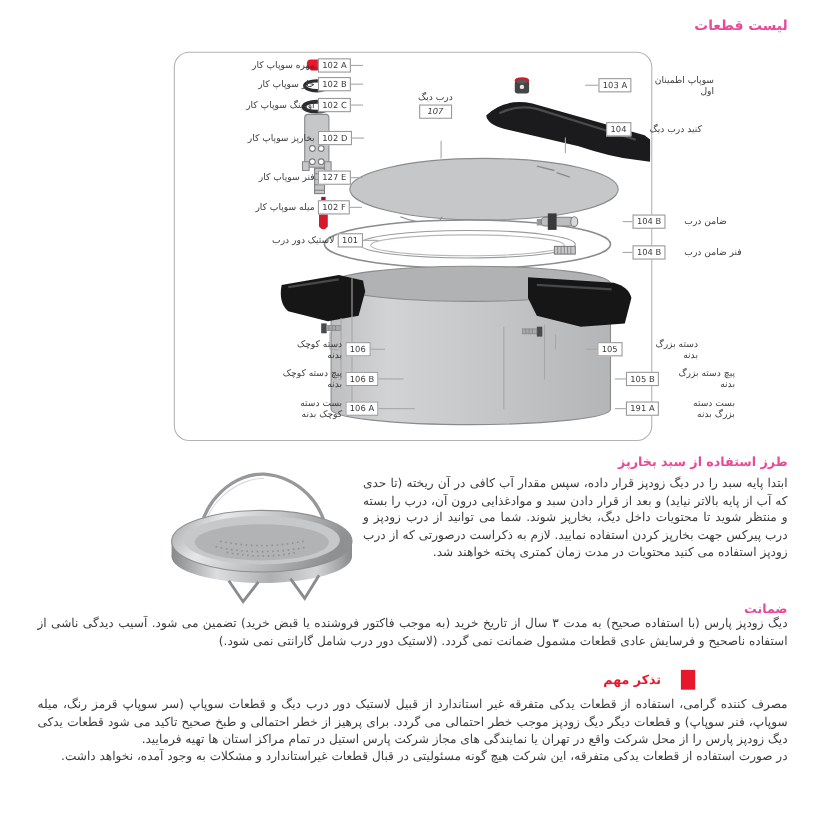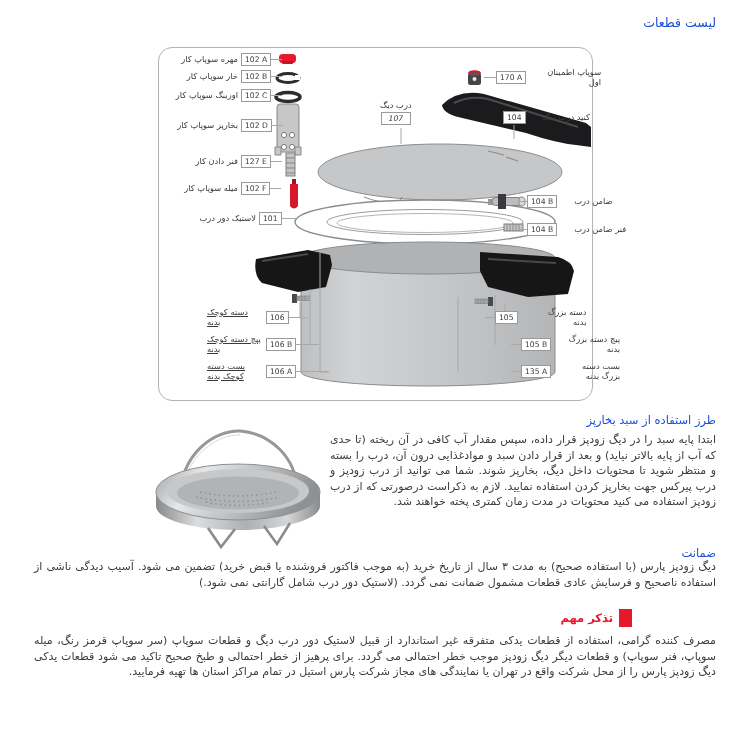--- a/index.html
+++ b/index.html
@@ -4,55 +4,55 @@
 <style>
   html,body{margin:0;padding:0;}
   body{
     width:750px;height:750px;position:relative;background:#ffffff;
     font-family:"DejaVu Sans","Liberation Sans",sans-serif;
     overflow:hidden;color:#3d3d3d;
   }
   .abs{position:absolute;}
   
   .red-heading{
-    position:absolute;color:#1d4ed8;font-weight:normal;font-size:11.5px;
+    position:absolute;color:#ec4899;font-weight:bold;font-size:11.5px;
     direction:rtl;white-space:nowrap;
   }
   
   .frame{
     position:absolute;left:158px;top:47px;width:433px;height:352px;
     border:1px solid #b3b3b3;border-radius:14px;background:#fff;
   }
   
-  .prow{position:absolute;display:flex;align-items:center;direction:ltr;}
+  .prow{position:absolute;display:flex;align-items:center;direction:ltr;padding-left:48px;}
   .pname{
     font-size:8.3px;color:#3a3a3a;direction:rtl;line-height:9.5px;
   }
   .pname.l{width:78px;text-align:right;padding-left:0;margin-right:3px;}
-  .pname.l2{width:56px;text-align:left;margin-right:3px;text-decoration:underline;}
+  .pname.l2{width:56px;text-align:right;margin-right:3px;}
   .pname.r{margin-left:17px;text-align:right;}
   .pcode{
     min-width:22px;height:13px;border:1px solid #9a9a9a;background:#fff;
     font-size:7.6px;color:#3a3a3a;display:flex;align-items:center;justify-content:center;
     padding:0 3px;direction:ltr;flex:0 0 auto;box-sizing:border-box;
   }
   .pstub{height:1px;background:#a8a8a8;flex:0 0 auto;}
   
   .p107{position:absolute;display:flex;flex-direction:column;align-items:center;direction:rtl;}
   .p107 .pname107{font-size:8.3px;color:#3a3a3a;margin-bottom:2px;}
   .p107 .pcode{min-width:30px;font-style:italic;}
   
   .body-text{
     position:absolute;direction:rtl;text-align:justify;text-align-last:right;
     font-size:11px;line-height:15.6px;color:#3c3c3c;
   }
   .body-text p{margin:0;}
   
   .notice-head{
-    position:absolute;display:flex;align-items:center;direction:rtl;gap:6px;
+    position:absolute;display:flex;align-items:center;direction:rtl;gap:18px;
   }
   .red-square{width:13px;height:18px;background:#e8182c;flex:0 0 auto;}
   .notice-head span{color:#e8182c;font-weight:bold;font-size:11.5px;white-space:nowrap;}
   svg{display:block;}
 </style>
 </head>
 <body>
 
 <div class="red-heading" style="top:15px;right:34px;font-size:12.5px">لیست قطعات</div>
 
@@ -173,21 +173,21 @@
   <span class="pname l">اورینگ سوپاپ کار</span>
   <span class="pcode">102 C</span>
   <span class="pstub" style="width:11px"></span>
 </div>
 <div class="prow" style="top:119px;left:160px">
   <span class="pname l">بخارپز سوپاپ کار</span>
   <span class="pcode">102 D</span>
   <span class="pstub" style="width:11px"></span>
 </div>
 <div class="prow" style="top:155px;left:160px">
-  <span class="pname l">فنر دادن کار</span>
+  <span class="pname l">فنر سوپاپ کار</span>
   <span class="pcode">127 E</span>
   <span class="pstub" style="width:11px"></span>
 </div>
 <div class="prow" style="top:182px;left:160px">
   <span class="pname l">میله سوپاپ کار</span>
   <span class="pcode">102 F</span>
   <span class="pstub" style="width:11px"></span>
 </div>
 <div class="prow" style="top:212px;left:178px">
   <span class="pname l">لاستیک دور درب</span>
@@ -205,21 +205,21 @@
   <span class="pstub" style="width:23px"></span>
 </div>
 <div class="prow" style="top:362px;left:207px">
   <span class="pname l2">بست دسته کوچک بدنه</span>
   <span class="pcode">106 A</span>
   <span class="pstub" style="width:33px"></span>
 </div>
 
 <div class="prow" style="top:68px;left:484px">
   <span class="pstub" style="width:12px"></span>
-  <span class="pcode">170 A</span>
+  <span class="pcode">103 A</span>
   <span class="pname r" style="width:58px">سوپاپ اطمینان اول</span>
 </div>
 <div class="prow" style="top:111px;left:503px">
   <span class="pcode">104</span>
   <span class="pname r" style="white-space:nowrap">کنید درب دیگ</span>
 </div>
 <div class="prow" style="top:195px;left:518px">
   <span class="pstub" style="width:9px"></span>
   <span class="pcode">104 B</span>
   <span class="pname r" style="white-space:nowrap">ضامن درب</span>
@@ -234,25 +234,25 @@
   <span class="pcode">105</span>
   <span class="pname r" style="width:52px">دسته بزرگ بدنه</span>
 </div>
 <div class="prow" style="top:335px;left:511px">
   <span class="pstub" style="width:10px"></span>
   <span class="pcode">105 B</span>
   <span class="pname r" style="width:52px">پیچ دسته بزرگ بدنه</span>
 </div>
 <div class="prow" style="top:362px;left:511px">
   <span class="pstub" style="width:10px"></span>
-  <span class="pcode">135 A</span>
+  <span class="pcode">191 A</span>
   <span class="pname r" style="width:52px">بست دسته بزرگ بدنه</span>
 </div>
 
-<div class="p107" style="top:100px;left:380px">
+<div class="p107" style="top:83px;left:380px">
   <div class="pname107">درب دیگ</div>
   <div class="pcode">107</div>
 </div>
 
 <div class="red-heading" style="top:413px;right:34px">طرز استفاده از سبد بخارپز</div>
 <div class="body-text" style="top:432px;right:34px;width:386px">ابتدا پایه سبد را در دیگ زودپز قرار داده، سپس مقدار آب کافی در آن ریخته (تا حدی که آب از پایه بالاتر نیاید) و بعد از قرار دادن سبد و موادغذایی درون آن، درب را بسته و منتظر شوید تا محتویات داخل دیگ، بخارپز شوند. شما می توانید از درب زودپز و درب پیرکس جهت بخارپز کردن استفاده نمایید. لازم به ذکراست درصورتی که از درب زودپز استفاده می کنید محتویات در مدت زمان کمتری پخته خواهند شد.</div>
 
 <svg class="abs" style="left:150px;top:420px" width="176" height="132" viewBox="0 0 176 132">
   <defs>
     <linearGradient id="gRim" x1="0" y1="0" x2="1" y2="0.25">
@@ -285,13 +285,14 @@
 
 <div class="red-heading" style="top:546px;right:34px">ضمانت</div>
 <div class="body-text" style="top:559px;left:34px;right:34px">دیگ زودپز پارس (با استفاده صحیح) به مدت ۳ سال از تاریخ خرید (به موجب فاکتور فروشنده یا قبض خرید) تضمین می شود. آسیب دیدگی ناشی از استفاده ناصحیح و فرسایش عادی قطعات مشمول ضمانت نمی گردد. (لاستیک دور درب شامل گارانتی نمی شود.)</div>
 
 <div class="notice-head" style="top:609px;right:118px">
   <span class="red-square"></span>
   <span>تذکر مهم</span>
 </div>
 <div class="body-text" style="top:633px;left:34px;right:34px">
   <p>مصرف کننده گرامی، استفاده از قطعات یدکی متفرقه غیر استاندارد از قبیل لاستیک دور درب دیگ و قطعات سوپاپ (سر سوپاپ قرمز رنگ، میله سوپاپ، فنر سوپاپ) و قطعات دیگر دیگ زودپز موجب خطر احتمالی می گردد. برای پرهیز از خطر احتمالی و طبخ صحیح تاکید می شود قطعات یدکی دیگ زودپز پارس را از محل شرکت واقع در تهران یا نمایندگی های مجاز شرکت پارس استیل در تمام مراکز استان ها تهیه فرمایید.</p>
+  <p>در صورت استفاده از قطعات یدکی متفرقه، این شرکت هیچ گونه مسئولیتی در قبال قطعات غیراستاندارد و مشکلات به وجود آمده، نخواهد داشت.</p>
 </div>
 
 </body></html>

